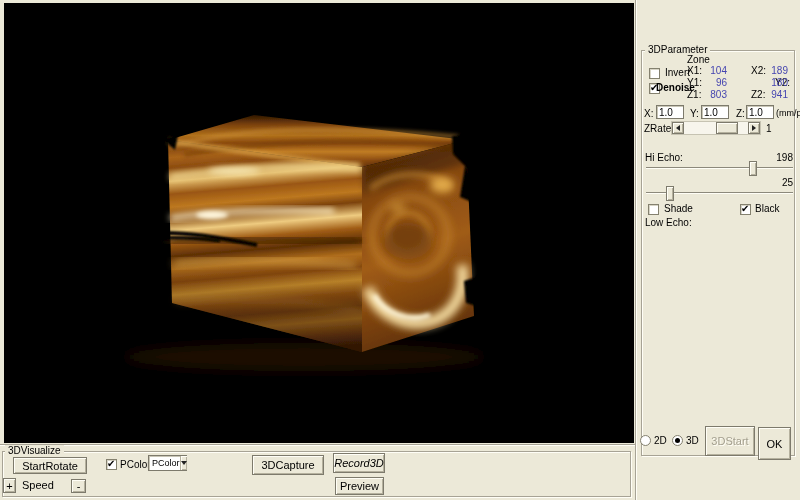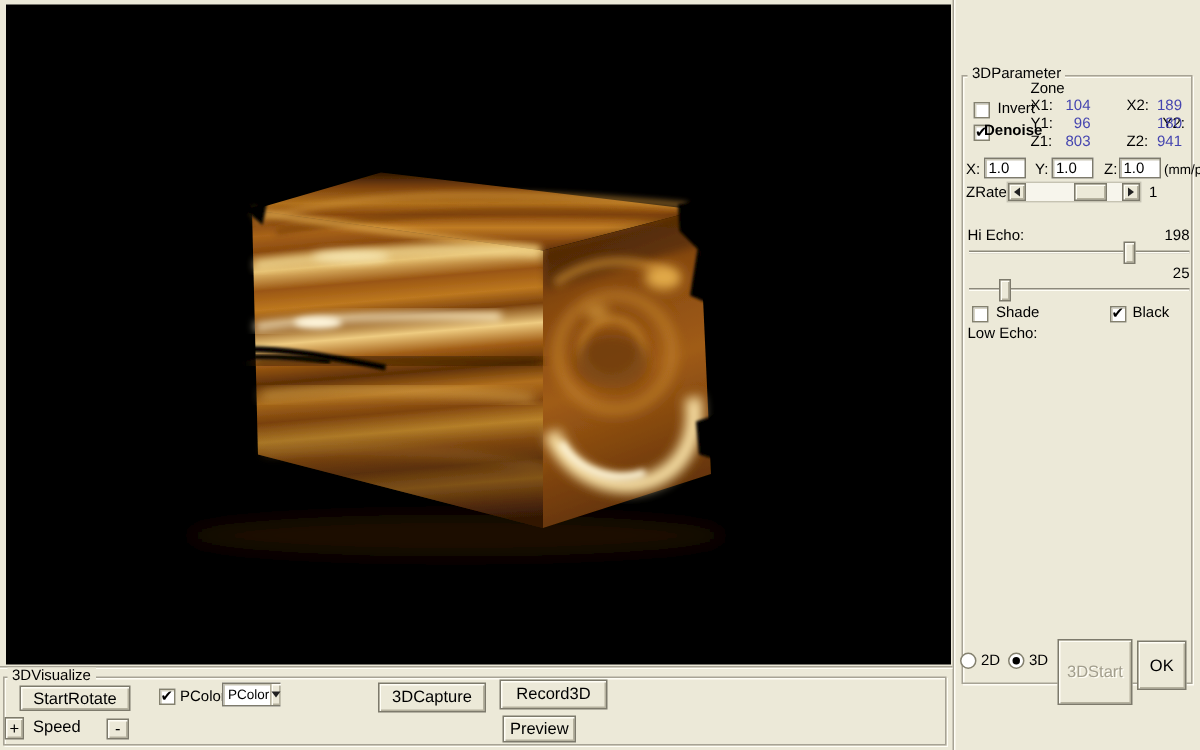--- a/index.html
+++ b/index.html
@@ -276,35 +276,35 @@
 
 <span class="cb" style="left:648px; top:204px;"></span>
 <span class="lbl" style="left:664px; top:203px;">Shade</span>
 <span class="cb checked" style="left:740px; top:204px;"></span>
 <span class="lbl" style="left:755px; top:203px;">Black</span>
 
 <span class="radio" style="left:640px; top:435px;"></span>
 <span class="lbl" style="left:654px; top:435px;">2D</span>
 <span class="radio sel" style="left:672px; top:435px;"></span>
 <span class="lbl" style="left:686px; top:435px;">3D</span>
-<button class="btn disabled" style="left:705px; top:426px; width:50px; height:44px;">3DStart</button>
+<button class="btn disabled" style="left:705px; top:426px; width:50px; height:30px;">3DStart</button>
 <button class="btn" style="left:758px; top:427px; width:33px; height:33px;">OK</button>
 
 <div class="groupbox" style="left:2px; top:451px; width:629px; height:46px;"></div>
 <div class="group-label" style="left:5px; top:445px;">3DVisualize</div>
 
 <button class="btn" style="left:13px; top:457px; width:74px; height:17px;">StartRotate</button>
 <button class="btn" style="left:3px; top:478px; width:13px; height:15px;">+</button>
 <span class="lbl" style="left:22px; top:479px; font-size:11px;">Speed</span>
 <button class="btn" style="left:71px; top:479px; width:15px; height:14px;">-</button>
 
 <span class="cb checked" style="left:106px; top:459px;"></span>
 <span class="lbl" style="left:120px; top:459px;">PColor</span>
 <div class="dd" style="left:148px; top:455px; width:39px; height:16px;">
   <span class="dd-text">PColor</span>
   <span class="dd-btn">
       <span class="tri-down"></span>
     </span>
 </div>
 
 <button class="btn" style="left:252px; top:455px; width:72px; height:20px;">3DCapture</button>
-<button class="btn" style="left:333px; top:453px; width:72px; height:20px;">Record3D</button>
+<button class="btn" style="left:333px; top:453px; width:52px; height:20px;font-style:italic;">Record3D</button>
 <button class="btn" style="left:335px; top:477px; width:49px; height:18px;">Preview</button>
 
 </body></html>

